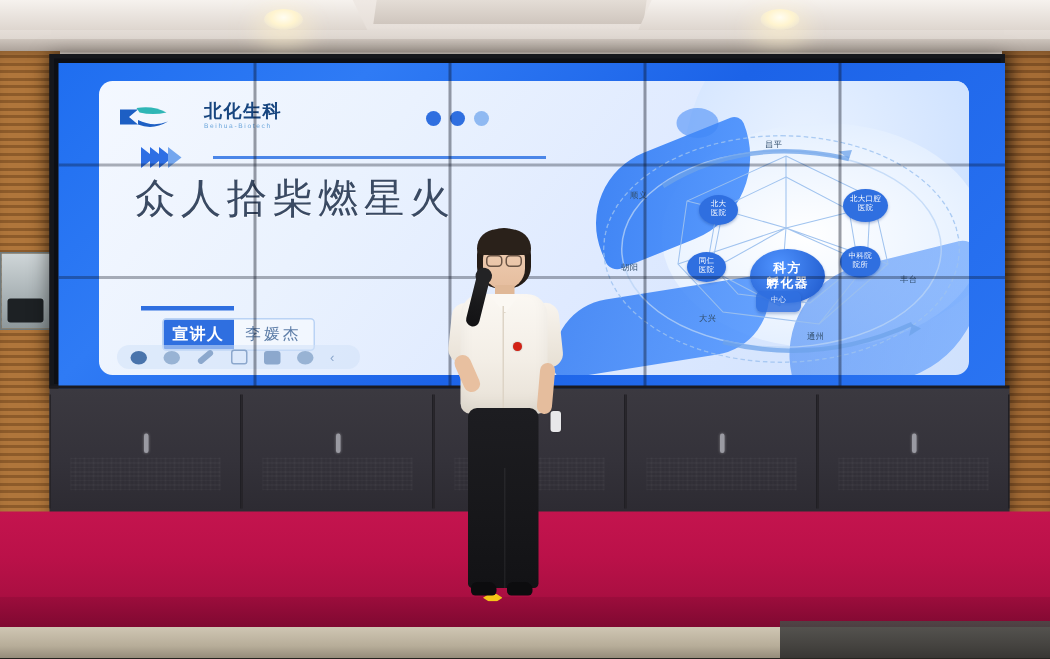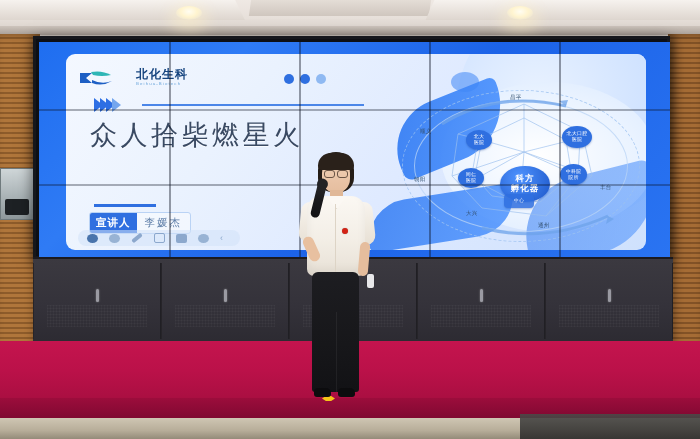--- a/index.html
+++ b/index.html
@@ -69,26 +69,26 @@
   .dots{position:absolute;left:218px;top:20px;display:flex;gap:6px;}
   .dots i{width:10px;height:10px;border-radius:50%;background:#2f6fe0;display:block;}
   .dots i:nth-child(3){background:#8fb9f2;}
   .chev{position:absolute;left:28px;top:44px;display:flex;}
   .chev span{width:0;height:0;border-left:9px solid #2e6fe4;
     border-top:7px solid transparent;border-bottom:7px solid transparent;margin-right:-3px;}
   .chev span:nth-child(4){border-left-color:#74a6ee;}
   .hline{position:absolute;left:76px;top:50px;width:222px;height:1.6px;background:#4b86e8;}
 
   .title{position:absolute;left:24px;top:62px;width:300px;color:#3a4a63;
-    font-family:Liberation Sans, sans-serif;
+    font-family:Liberation Mono, monospace;
     font-size:27px;line-height:1.42;letter-spacing:3.5px;font-weight:500;
     text-shadow:0 1px 0 rgba(255,255,255,.7);}
 
   .underbar{position:absolute;left:28px;top:150px;width:62px;height:2.6px;background:#2f6fe0;}
-  .pbadge{position:absolute;left:23px;top:158px;display:flex;align-items:stretch;
+  .pbadge{position:absolute;left:42px;top:158px;display:flex;align-items:stretch;
     border:1px solid #bad3f5;border-radius:3px;overflow:hidden;background:rgba(255,255,255,.45);justify-content:center;}
   .pbadge .k{background:#2f6fe0;color:#fff;font-size:10.5px;font-weight:bold;
     padding:3px 6px;letter-spacing:1px;}
   .pbadge .v{color:#5e7ea8;font-size:10.5px;padding:3px 8px;letter-spacing:2px;}
 
   .pptbar{position:absolute;left:12px;bottom:4px;display:flex;align-items:center;gap:11px;
     padding:3px 9px;border-radius:12px;background:rgba(210,226,248,.55);}
   .pptbar .ic{width:11px;height:9px;border-radius:2px;background:#7e9cc4;opacity:.85;position:relative;}
   .pptbar .ic.e{border-radius:50%;background:#2f5f9e;}
   .pptbar .ic.p{background:#7e9cc4;transform:rotate(-40deg);width:12px;height:4px;}

